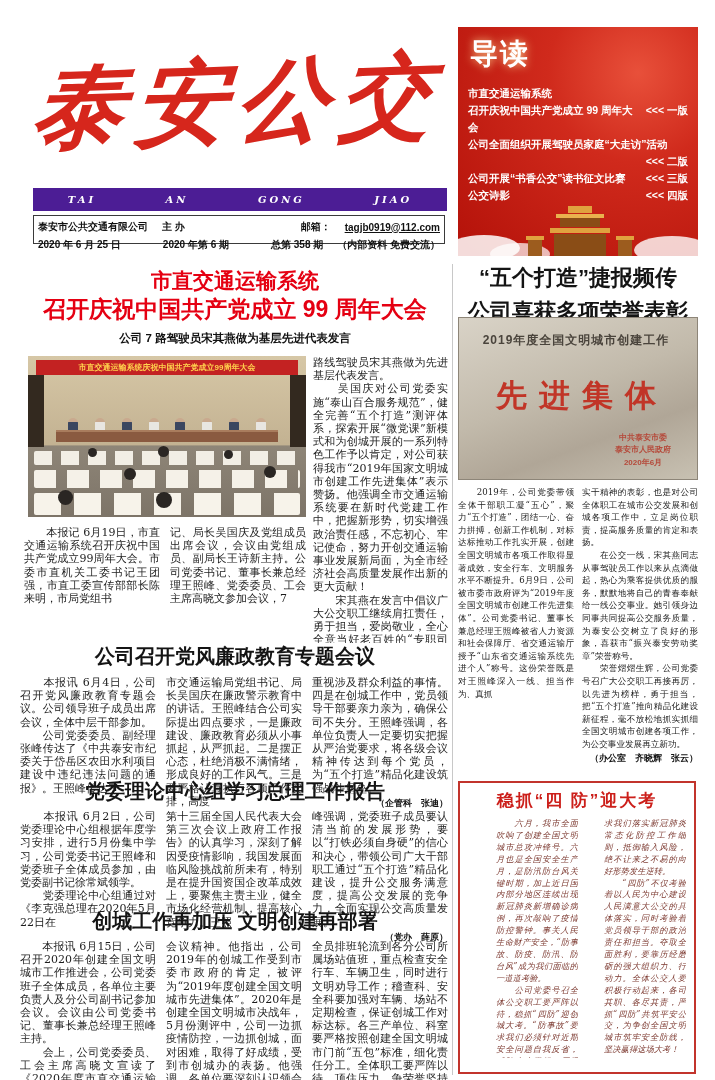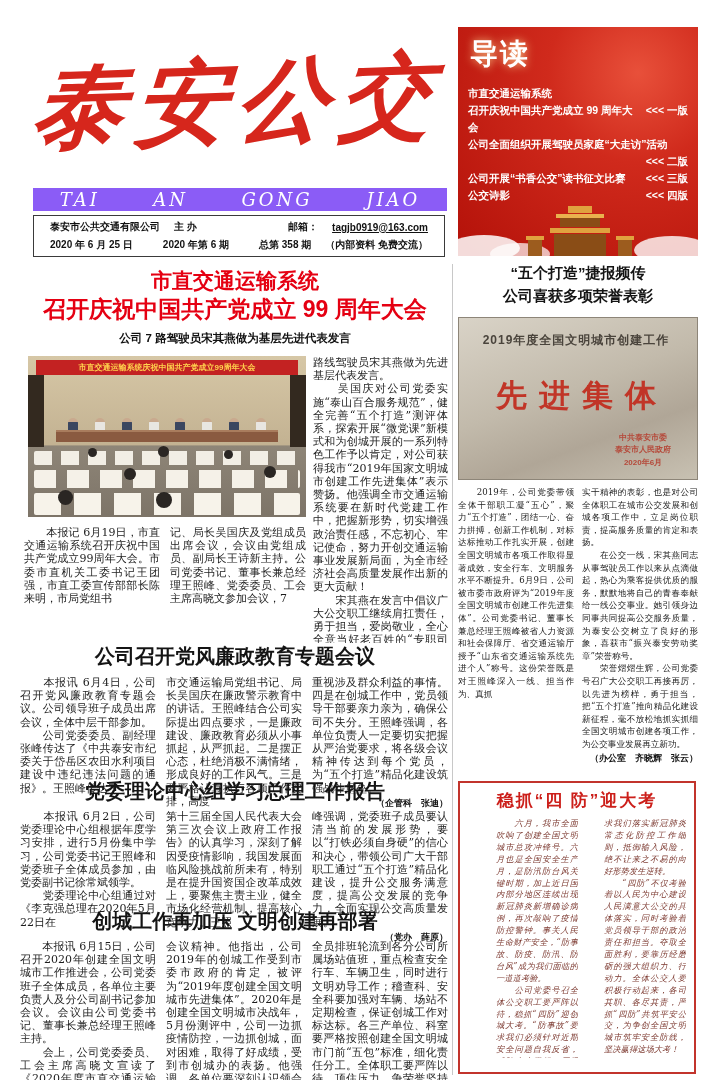--- a/index.html
+++ b/index.html
@@ -4,26 +4,26 @@
 <style>
   html,body{margin:0;padding:0;background:#ffffff;}
   .page{position:relative;width:715px;height:1080px;background:#ffffff;overflow:hidden;
         font-family:"DejaVu Serif",serif;color:#1c1c1c;}
   
   .masthead-script{position:absolute;left:30px;top:18px;width:414px;height:168px;
      display:flex;align-items:center;justify-content:center;
      font-family:"DejaVu Serif",serif;font-style:italic;font-weight:bold;
      font-size:92px;letter-spacing:10px;color:#d6261c;
      transform:skewX(-6deg) rotate(-2deg);white-space:nowrap;}
-  .pinyin-bar{position:absolute;left:33px;top:188px;width:414px;height:23px;background:#8b5cf6;
+  .pinyin-bar{position:absolute;left:33px;top:188px;width:414px;height:23px;background:#4c1d95;
      display:flex;align-items:center;justify-content:space-around;
-     font-family:"DejaVu Serif",serif;font-style:italic;font-weight:normal;
-     font-size:18px;color:#ffffff;letter-spacing:3px;}
-  .info-box{position:absolute;left:33px;top:215px;width:412px;height:42px;border:1.5px solid #3a3a3a;
-     box-sizing:border-box;padding:2px 16px;font-family:"Liberation Sans",sans-serif;
+     font-family:"DejaVu Serif",serif;font-style:italic;font-weight:bold;
+     font-size:10px;color:#ffffff;letter-spacing:3px;}
+  .info-box{position:absolute;left:33px;top:215px;width:412px;height:29px;border:1.5px solid #3a3a3a;
+     box-sizing:border-box;padding:2px 4px;font-family:"Liberation Sans",sans-serif;
      font-size:10px;font-weight:bold;color:#111;}
   .info-row{display:flex;align-items:center;height:18px;gap:14px;}
   .info-row .grow{flex:1;}
   .email{text-decoration:underline;font-weight:bold;}
   
   .guide-box{position:absolute;left:458px;top:27px;width:240px;height:229px;overflow:hidden;
      background:radial-gradient(circle at 75% 20%, #e8503a 0%, #d02a1c 35%, #b31109 100%);}
   .guide-title{position:absolute;left:12px;top:8px;font-family:"Liberation Sans",sans-serif;
      font-weight:bold;font-size:28px;color:#fff;letter-spacing:2px;
      text-shadow:0 0 8px rgba(255,220,150,.9);}
@@ -72,21 +72,21 @@
   .byline{text-align:right;font-family:"Liberation Sans",sans-serif;font-weight:bold;
      font-size:9px;color:#111;margin-top:2px;}
   .sec-headline{position:absolute;left:20px;width:430px;text-align:center;
      font-family:"Liberation Sans",sans-serif;font-weight:bold;font-size:20px;color:#141414;}
   .a2-cols{position:absolute;left:20px;top:676px;width:428px;height:100px;}
   .a3-cols{position:absolute;left:20px;top:810px;width:428px;height:97px;}
   .a4-cols{position:absolute;left:20px;top:940px;width:428px;height:134px;}
   .divider{position:absolute;left:452px;top:264px;width:1px;height:811px;background:#c8c8c8;}
   
   .honor-headline{position:absolute;left:458px;top:261px;width:240px;text-align:center;
-     font-family:"Liberation Sans",sans-serif;font-weight:bold;font-size:15px;color:#141414;
+     font-family:"Liberation Sans",sans-serif;font-weight:bold;font-size:22px;color:#141414;
      line-height:1.55;}
   .plaque{position:absolute;left:458px;top:317px;width:240px;height:163px;box-sizing:border-box;
      background:linear-gradient(160deg,#d9d3c7 0%,#c2baab 45%,#b0a697 70%,#c8c1b2 100%);
      border:1px solid #8d8578;padding:14px 12px 8px 8px;overflow:hidden;}
   .plaque-top{font-family:"Liberation Sans",sans-serif;font-weight:bold;font-size:12px;
      color:#4a443c;text-align:center;letter-spacing:1px;}
   .plaque-main{font-family:"DejaVu Serif",serif;font-weight:bold;font-size:31px;color:#c13527;
      text-align:center;letter-spacing:12px;margin-top:26px;text-indent:12px;}
   .plaque-sub{position:absolute;right:26px;bottom:10px;text-align:center;color:#b5493a;
      font-size:8px;line-height:1.55;font-weight:bold;font-family:"Liberation Sans",sans-serif;}
@@ -120,21 +120,21 @@
     <span>AN</span>
     <span>GONG</span>
     <span>JIAO</span>
   </div>
   <div class="info-box">
     <div class="info-row">
       <span>泰安市公共交通有限公司</span>
       <span>主  办</span>
       <span class="grow"></span>
       <span>邮箱：</span>
-      <span class="email">tagjb0919@163.com</span>
+      <span class="email">tagjb0919@112.com</span>
     </div>
     <div class="info-row">
       <span>2020 年 6 月 25 日</span>
       <span class="grow"></span>
       <span>2020 年第 6 期</span>
       <span class="grow"></span>
       <span>总第 358 期</span>
       <span>（内部资料  免费交流）</span>
     </div>
   </div>

